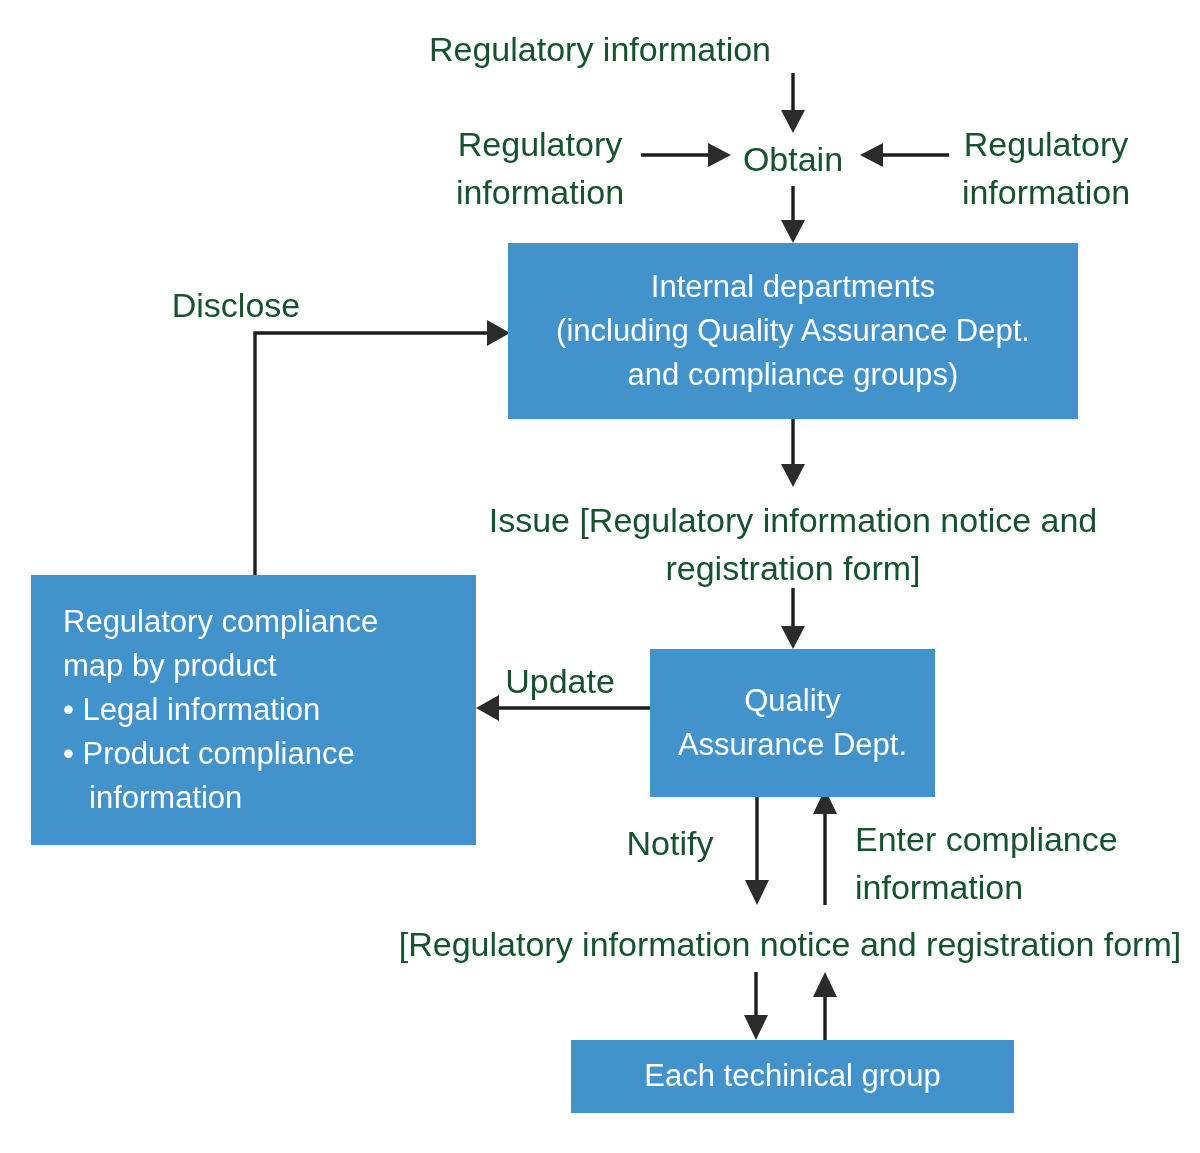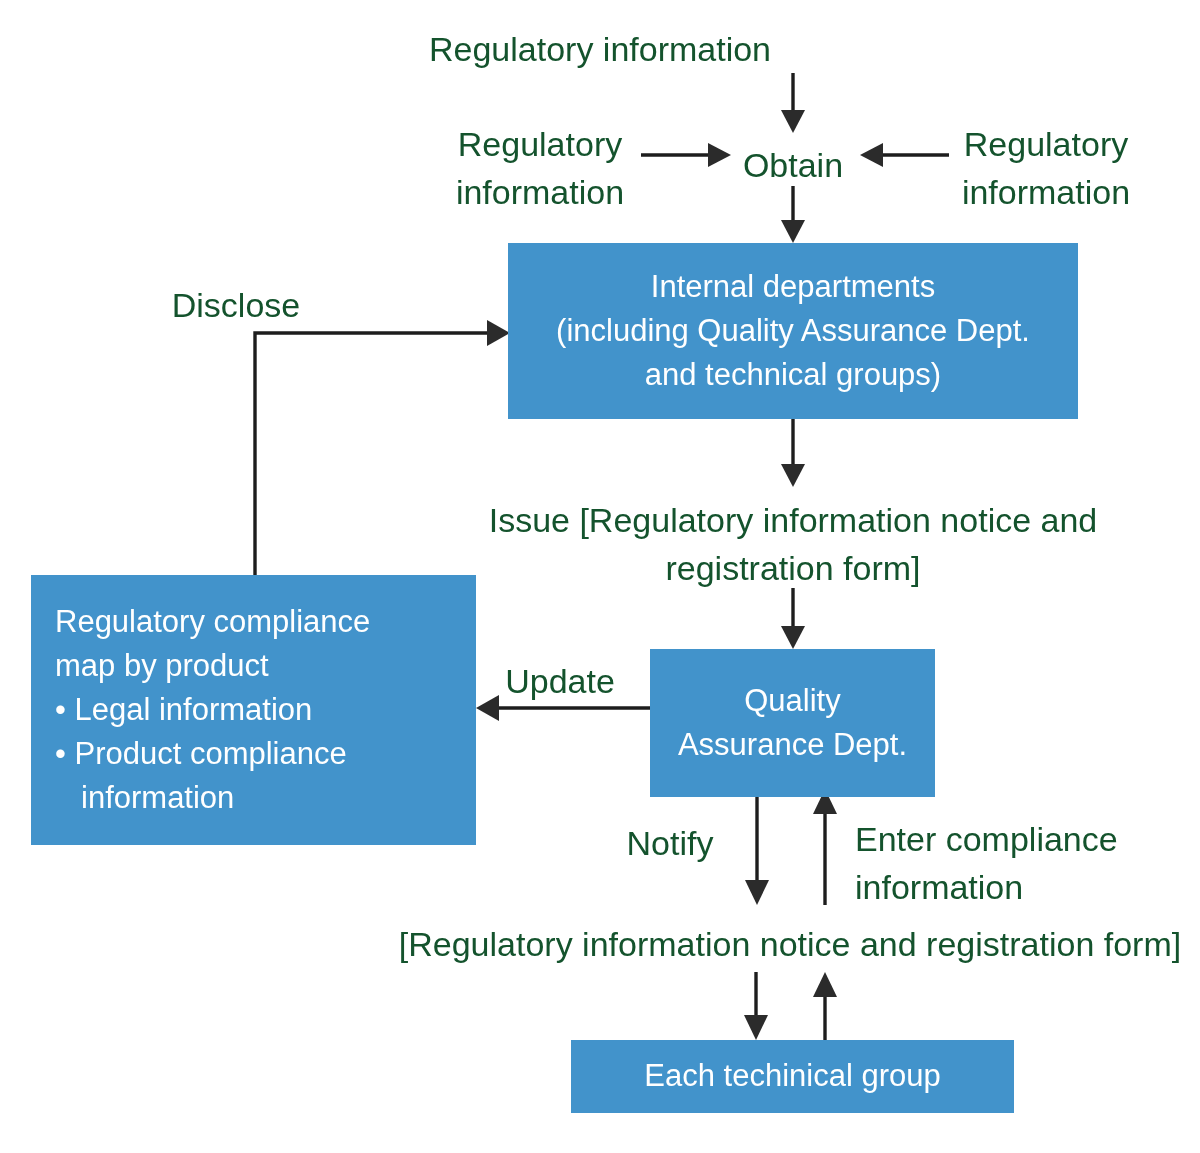--- a/index.html
+++ b/index.html
@@ -130,21 +130,21 @@
   <div class="lbl multi" style="left:440px; top:121px; width:200px;">
     <span class="ln">Regulatory</span>
     <span class="ln">information</span>
   </div>
 
   <div class="lbl multi" style="left:946px; top:121px; width:200px;">
     <span class="ln">Regulatory</span>
     <span class="ln">information</span>
   </div>
 
-  <div class="lbl" style="left:693px; top:142px; width:200px;">
+  <div class="lbl" style="left:693px; top:136px; width:200px;">
     <span>Obtain</span>
   </div>
 
   <div class="lbl" style="left:136px; top:282px; width:200px;">
     <span>Disclose</span>
   </div>
 
   <div class="lbl multi" style="left:443px; top:497px; width:700px;">
     <span class="ln">Issue [Regulatory information notice and</span>
     <span class="ln">registration form]</span>
@@ -163,24 +163,24 @@
     <span class="ln">information</span>
   </div>
 
   <div class="lbl" style="left:390px; top:921px; width:800px;">
     <span>[Regulatory information notice and registration form]</span>
   </div>
 
   <div class="node" style="left:508px; top:243px; width:570px; height:176px;">
     <span class="ln">Internal departments</span>
     <span class="ln">(including Quality Assurance Dept.</span>
-    <span class="ln">and technical groups)</span>
+    <span class="ln">and compliance groups)</span>
   </div>
 
-  <div class="node left-align" style="left:31px; top:575px; width:445px; height:270px; padding:0 24px;">
+  <div class="node left-align" style="left:31px; top:575px; width:445px; height:270px; padding:0 32px;">
     <span class="ln">Regulatory compliance</span>
     <span class="ln">map by product</span>
     <span class="bullet-line"><span>•</span>&nbsp;<span>Legal information</span></span>
     <span class="bullet-line"><span>•</span>&nbsp;<span>Product compliance</span><span class="cont ln" style="display:block; text-indent:0;">information</span></span>
   </div>
 
   <div class="node" style="left:650px; top:649px; width:285px; height:148px;">
     <span class="ln">Quality</span>
     <span class="ln">Assurance Dept.</span>
   </div>

